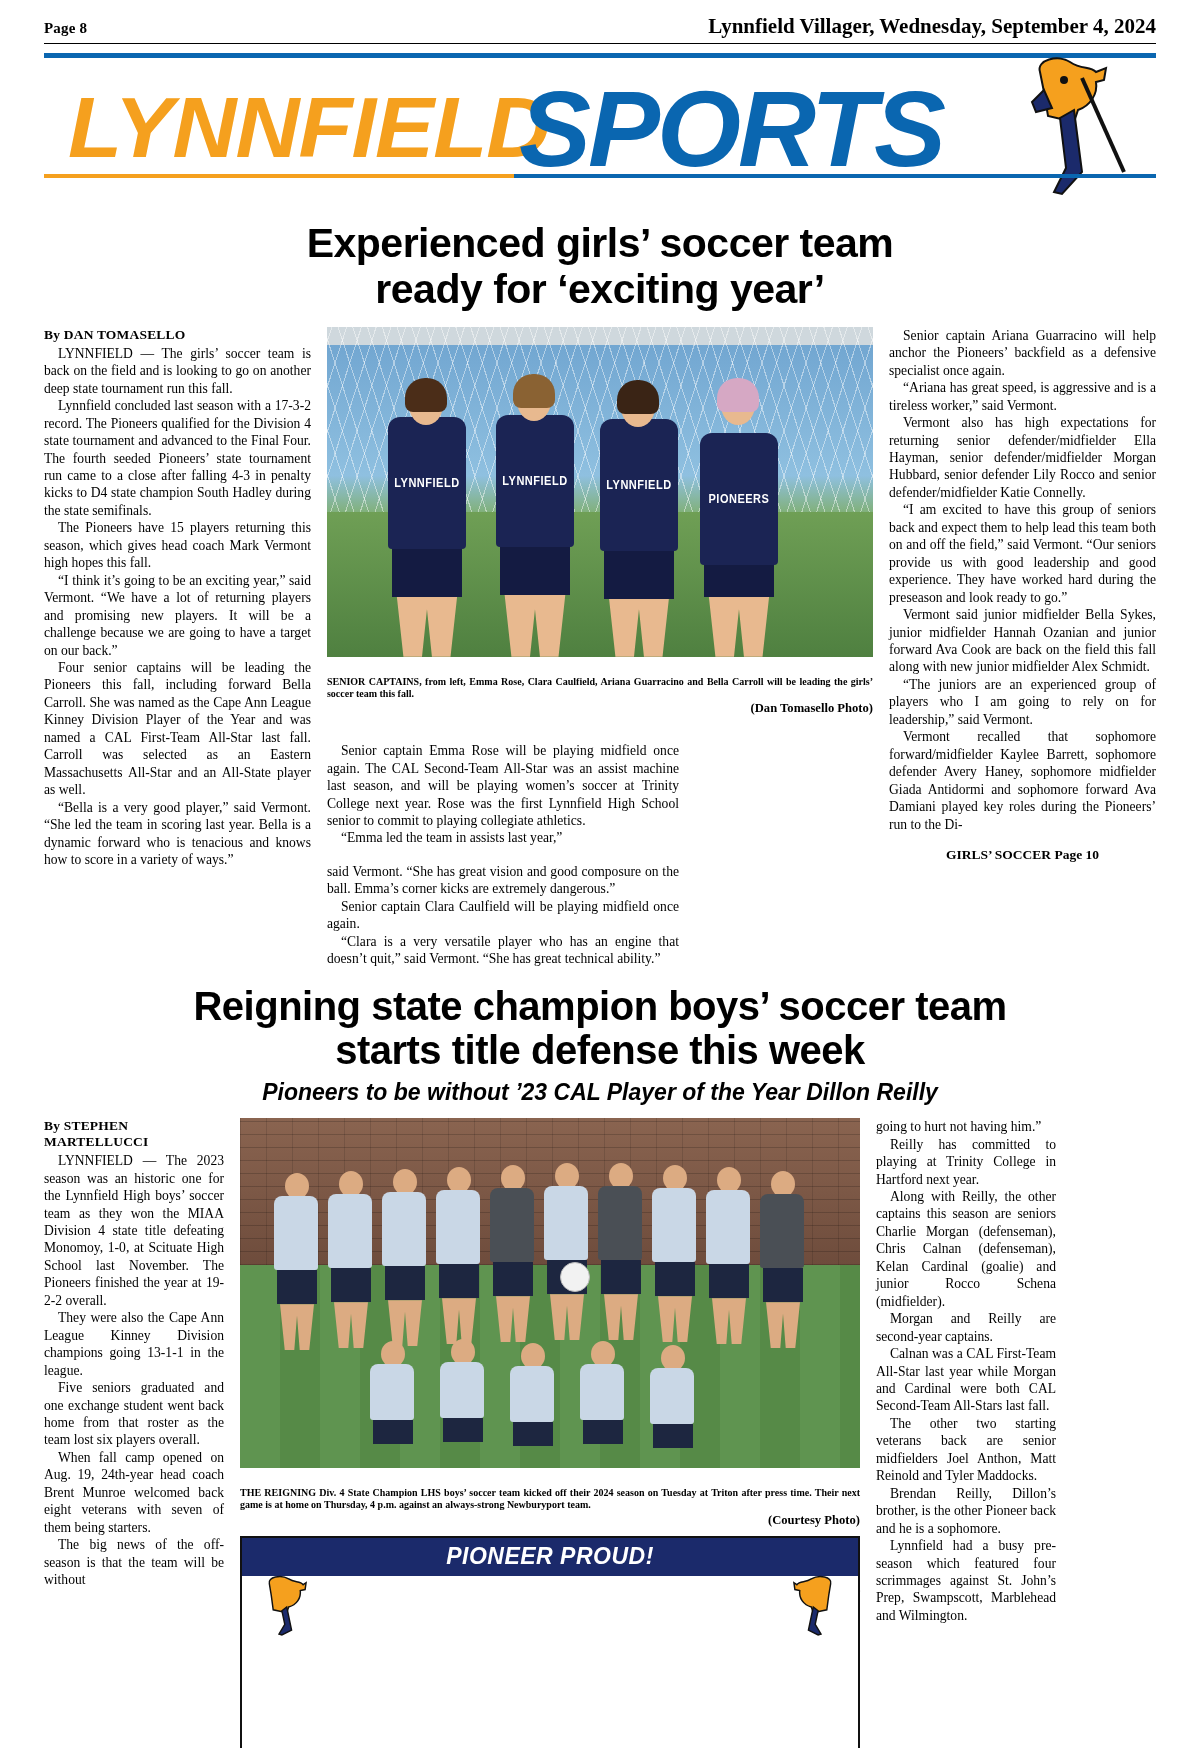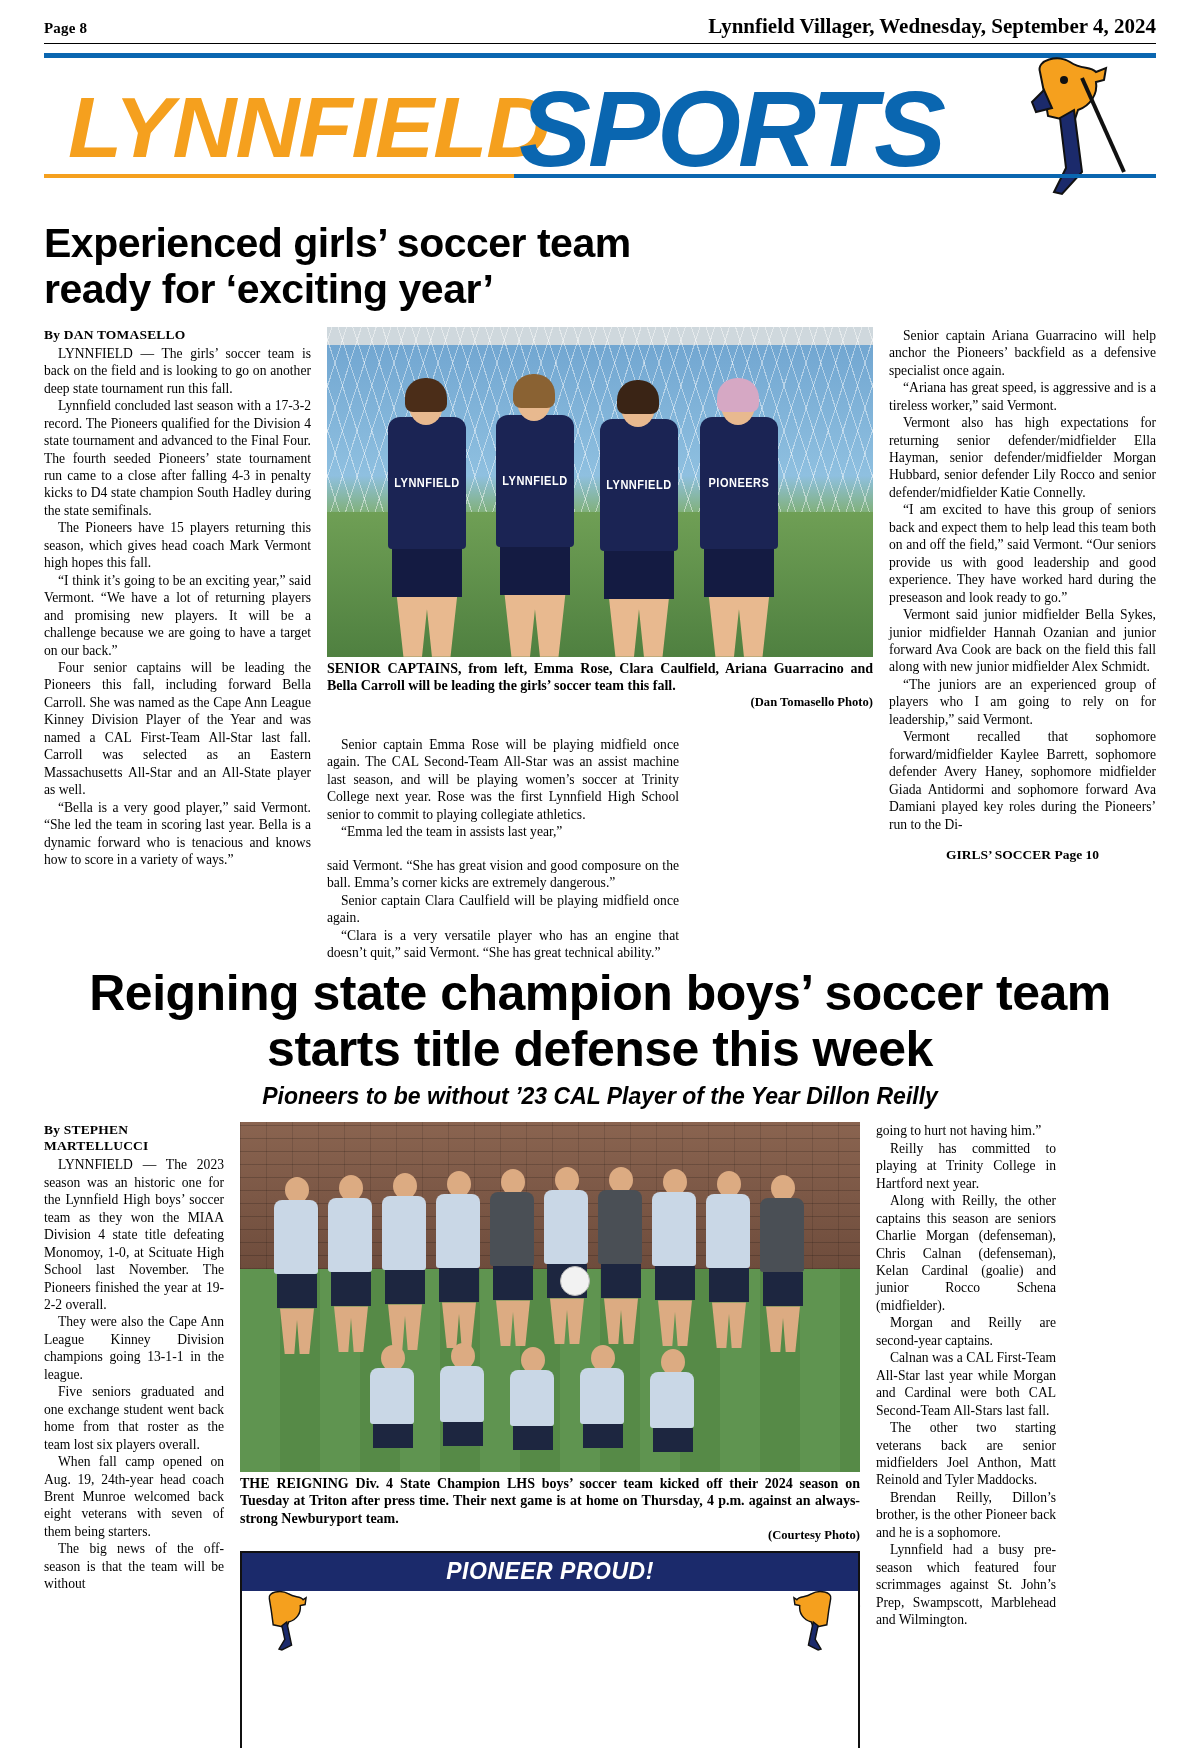--- a/index.html
+++ b/index.html
@@ -40,27 +40,27 @@
     font-weight:bold; font-style:italic;
     font-size:108px; letter-spacing:-3px;
     color:#0a66b0;
   }
   .mh-bottom-rule { position:absolute; left:0; right:0; bottom:0; height:4px; background:#f5a01e; }
   .mh-bottom-rule.blue { background:#0a66b0; left:470px; right:0; bottom:0; height:4px;}
   .knight { position:absolute; right:28px; top:-6px; width:150px; height:150px; }
 
   
   h1.story-head {
-    text-align:left; font-family:"Liberation Sans", sans-serif;
+    text-align:center; font-family:"Liberation Sans", sans-serif;
     font-weight:bold; font-size:41px; line-height:1.12; margin:18px 0 14px 0;
     letter-spacing:-.5px;
   }
   h1.story-head2 {
     text-align:center; font-family:"Liberation Sans", sans-serif;
-    font-weight:bold; font-size:50px; line-height:1.12; margin:4px 0 6px 0;
+    font-weight:bold; font-size:40px; line-height:1.12; margin:16px 0 6px 0;
     letter-spacing:-.5px;
   }
   .deck {
     text-align:center; font-family:"Liberation Sans", sans-serif;
     font-weight:bold; font-style:italic; font-size:23px; margin:0 0 12px 0;
   }
 
   
   .cols { display:flex; gap:16px; }
   .col { width:352px; }
@@ -69,22 +69,22 @@
   p.body {
     font-family:"Liberation Serif", serif;
     font-size:13.6px; line-height:1.285; text-align:justify;
     margin:0; text-indent:14px; hyphens:auto;
   }
   .jump { font-family:"Liberation Serif", serif; font-weight:bold; font-size:13.5px;
           text-align:center; margin-top:14px; }
 
   
   .photo-wrap { margin:0 0 3px 0; }
-  .cap { font-family:"Liberation Serif", serif; font-weight:bold; font-size:14px;
-         line-height:1.22; text-align:justify; margin:3px 0 0 0; }
+  .cap { font-family:"Liberation Serif", serif; font-weight:bold; font-size:10px;
+         line-height:1.22; text-align:justify; margin:19px 0 0 0; }
   .credit { font-family:"Liberation Serif", serif; font-weight:bold; font-size:12.6px;
             text-align:right; margin:1px 0 0 0; }
 
   
   .photo1 { width:100%; height:330px; position:relative; overflow:hidden;
             background:linear-gradient(#6ea3cf,#8fc0e0 45%,#7fae6a 58%,#5f9149 100%); }
   .net { position:absolute; inset:0;
          background-image:
            repeating-linear-gradient(72deg, rgba(255,255,255,.45) 0 1px, transparent 1px 14px),
            repeating-linear-gradient(-72deg, rgba(255,255,255,.45) 0 1px, transparent 1px 14px);
@@ -219,21 +219,21 @@
               <span>LYNNFIELD</span>
             </div>
             <div class="p-head" style="position:absolute;bottom:230px;left:22px;">
               <div class="p-hair" style="background:#3a2415;"></div>
             </div>
           </div>
 
           <div class="player" style="left:372px;">
             <div class="p-legs" style="position:absolute;bottom:0;left:9px;"></div>
             <div class="p-shorts" style="position:absolute;bottom:60px;left:5px;"></div>
-            <div class="p-body" style="position:absolute;bottom:108px;left:1px;">
+            <div class="p-body" style="position:absolute;bottom:92px;left:1px;">
               <span>PIONEERS</span>
             </div>
             <div class="p-head" style="position:absolute;bottom:232px;left:22px;">
               <div class="p-hair" style="background:#d6a8c4;"></div>
             </div>
           </div>
         </div>
         <div class="cap">SENIOR CAPTAINS, from left, Emma Rose, Clara Caulfield, Ariana Guarracino and Bella Carroll will be leading the girls’ soccer team this fall.</div>
         <div class="credit">(Dan Tomasello Photo)</div>
       </div>

